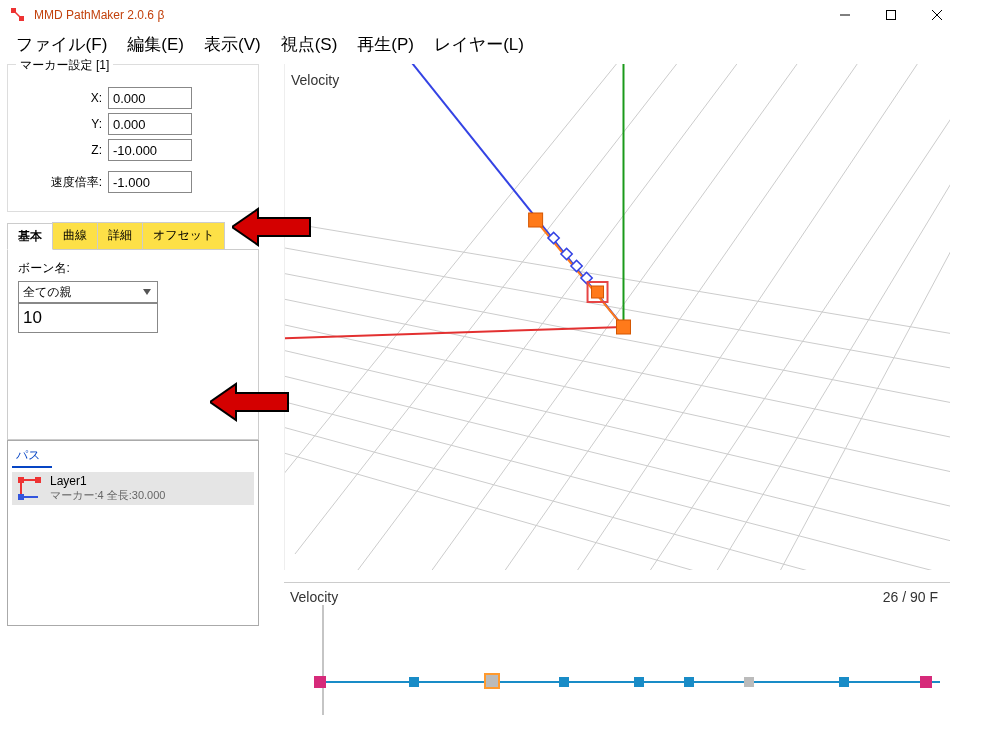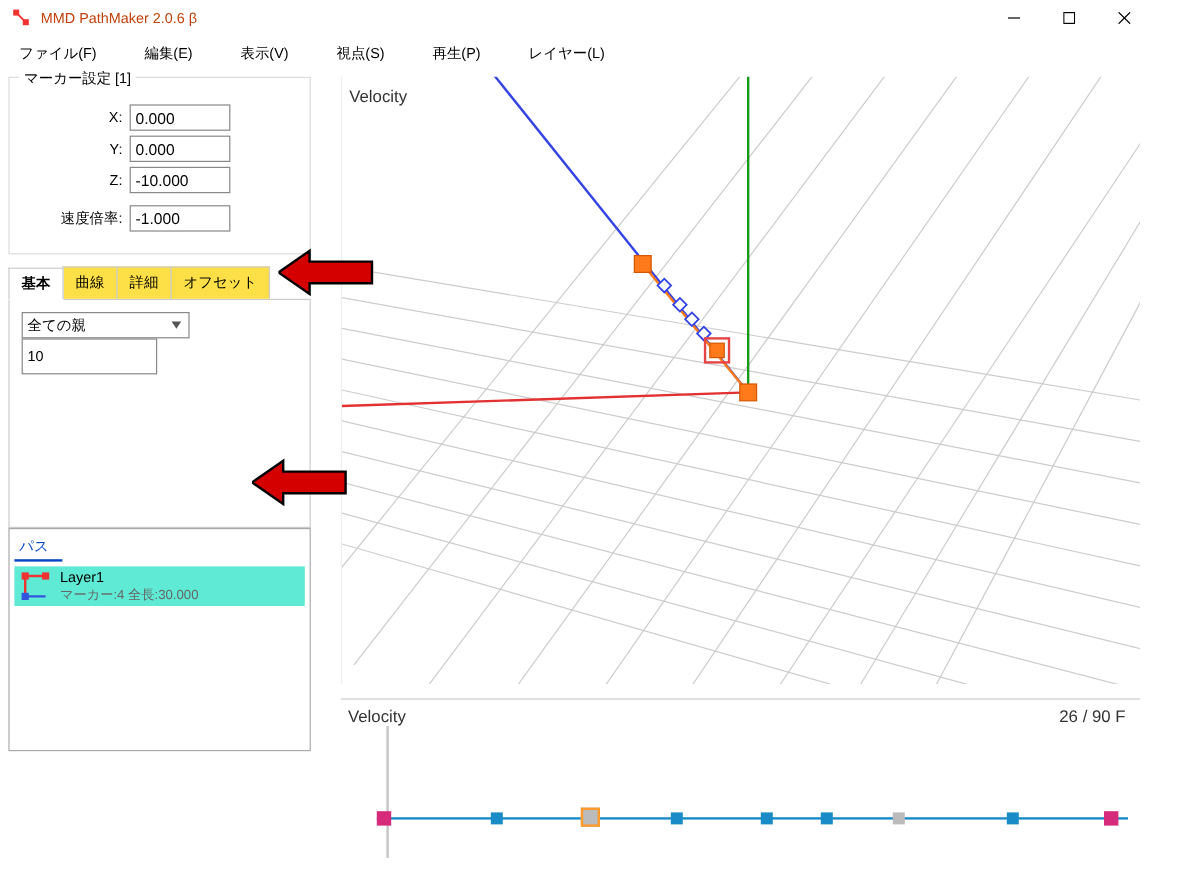--- a/index.html
+++ b/index.html
@@ -6,47 +6,47 @@
   body { margin:0; width:985px; height:732px; background:#fff; position:relative; overflow:hidden; }
 
   
   .titlebar { position:absolute; left:0; top:0; width:960px; height:30px; display:flex; align-items:center; }
   .app-icon { width:16px; height:16px; margin:0 8px 0 10px; }
   .title { font-size:12px; color:#c2410c; }
   .winbtns { position:absolute; right:0; top:0; display:flex; }
   .winbtn { width:46px; height:30px; display:flex; align-items:center; justify-content:center; color:#333; }
 
   
-  .menubar { position:absolute; left:0; top:30px; width:960px; height:28px; display:flex; align-items:center; padding-left:14px; gap:36px; font-size:12px; color:#000; }
+  .menubar { position:absolute; left:0; top:30px; width:960px; height:28px; display:flex; align-items:center; padding-left:14px; gap:16px; font-size:17px; color:#000; }
   .menuitem { padding:2px 2px; }
 
   
   .left { position:absolute; left:7px; top:64px; width:252px; }
 
   .group { border:1px solid #ddd; padding:10px 10px 14px 10px; margin-bottom:10px; position:relative; }
   .group-title { position:absolute; top:-8px; left:8px; background:#fff; padding:0 4px; font-size:12px; color:#000; }
 
   .field-row { display:flex; align-items:center; margin:4px 0; }
   .field-label { width:90px; text-align:right; font-size:12px; padding-right:6px; color:#000;}
   .field-input { width:84px; height:22px; border:1px solid #888; font-size:13px; padding:1px 4px; }
 
   .tabs { display:flex; border-bottom:1px solid #ccc; font-size:12px; }
   .tab { padding:4px 10px; border:1px solid #ccc; border-bottom:none; margin-right:-1px; background:#fde047; }
   .tab.active { background:#fff; font-weight:bold; border-bottom:1px solid #fff; position:relative; top:1px; }
   .tabbody { border:1px solid #ccc; border-top:none; padding:10px; }
 
   .sel { width:140px; height:22px; border:1px solid #888; font-size:12px; padding:1px 18px 1px 4px; position:relative; display:inline-flex; align-items:center; }
   .sel::after { content:""; position:absolute; right:6px; top:7px; width:0;height:0;border-left:4px solid transparent;border-right:4px solid transparent;border-top:6px solid #555;}
 
-  .text-input { width:113px; height:22px; border:1px solid #888; font-size:12px; padding:14px 4px; }
+  .text-input { width:140px; height:22px; border:1px solid #888; font-size:17px; padding:14px 4px; }
 
   .layers-label { font-size:12px; margin:2px 0 4px 2px; }
   .layers-box { border:1px solid #aaa; height:186px; padding:4px; }
   .layers-head { color:#0645c4; font-size:12px; border-bottom:2px solid #0645c4; padding:2px 4px; width:40px; }
-  .layer-row { display:flex; align-items:center; background:#5eead4; padding:2px 4px; margin-top:4px; }
+  .layer-row { display:flex; align-items:center; background:#e5e5e5; padding:2px 4px; margin-top:4px; }
   .layer-icon { width:28px; height:28px; margin-right:6px; }
   .layer-name { font-size:12px; }
   .layer-sub { font-size:11px; color:#666; }
 
   
   .mainview { position:absolute; left:284px; top:64px; width:666px; height:506px; border-left:1px solid #eee; }
   .mainview-label { position:absolute; left:6px; top:8px; font-size:14px; color:#333; }
   .viewport { position:absolute; left:0; top:0; width:100%; height:100%; }
 
   
@@ -126,20 +126,21 @@
     </div>
   </div>
 
   <div class="tabs">
     <div class="tab active">基本</div>
     <div class="tab">曲線</div>
     <div class="tab">詳細</div>
     <div class="tab">オフセット</div>
   </div>
   <div class="tabbody" style="height:190px;">
+    <div style="font-size:12px; margin-bottom:4px;">ボーン名:</div>
     <div class="sel">
         <span>全ての親</span>
       </div>
 
     <input class="text-input" value="10" style="">
   </div>
 
   <div class="layers-box">
     <div class="layers-head">パス</div>
     <div class="layer-row">

